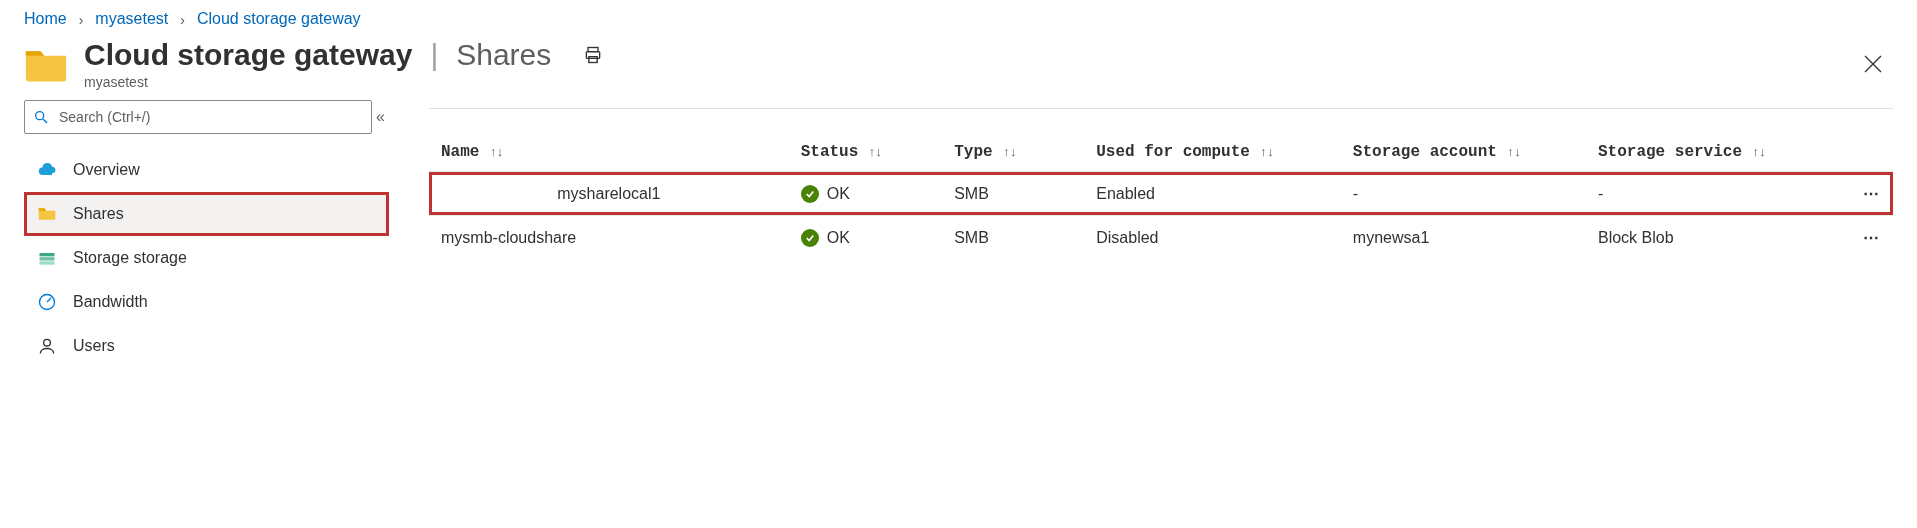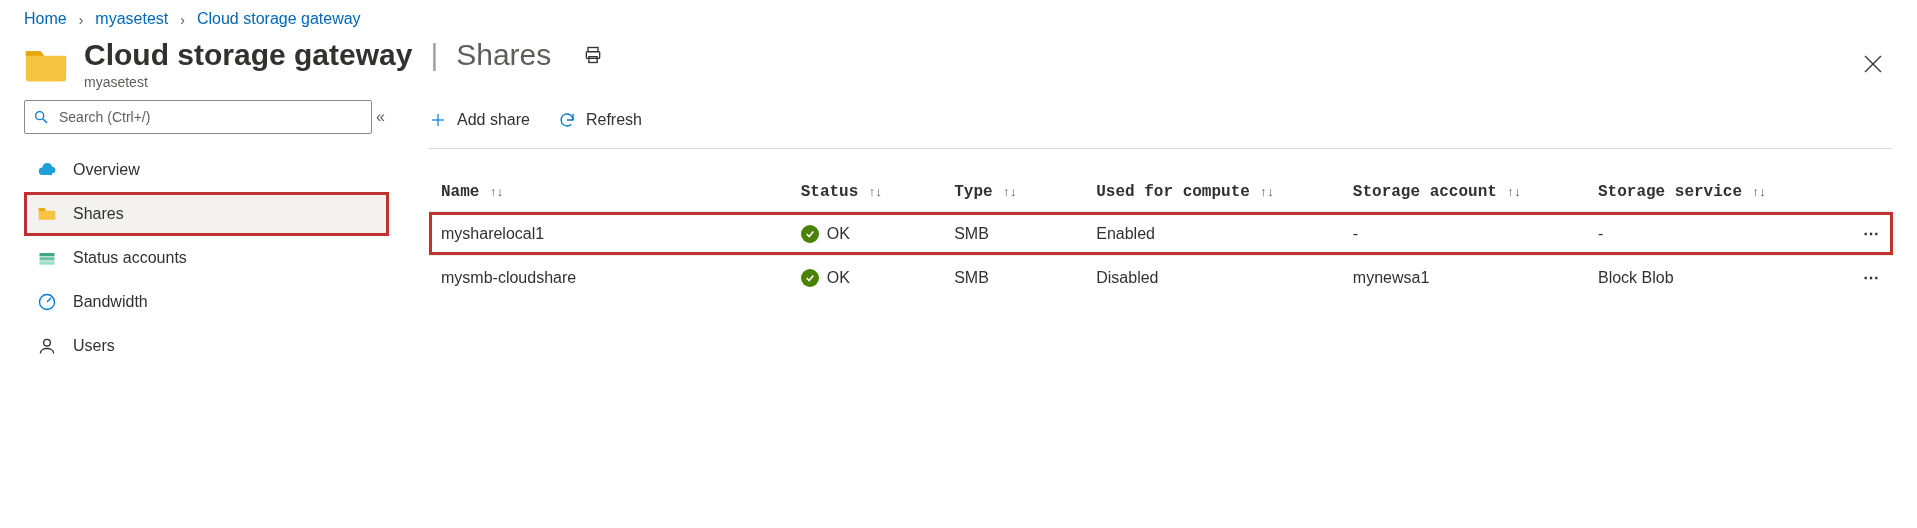--- a/index.html
+++ b/index.html
@@ -188,20 +188,21 @@
     font-size: 16px;
     padding: 12px 12px;
     border-top: 1px solid #edebe9;
     color: #323130;
   }
   tr.highlight-row td {
     box-shadow: inset 0 3px 0 0 #bf3232, inset 0 -3px 0 0 #bf3232;
   }
   tr.highlight-row td:first-child {
     box-shadow: inset 3px 0 0 0 #bf3232, inset 0 3px 0 0 #bf3232, inset 0 -3px 0 0 #bf3232;
+    text-align: center;
   }
   tr.highlight-row td:last-child {
     box-shadow: inset -3px 0 0 0 #bf3232, inset 0 3px 0 0 #bf3232, inset 0 -3px 0 0 #bf3232;
   }
 
   .status-cell { display: flex; align-items: flex-start; gap: 8px; }
   .status-dot {
     width: 18px; height: 18px; border-radius: 50%;
     background: #498205;
     display: flex; align-items: center; justify-content: center;
@@ -296,21 +297,21 @@
           <span class="nav-label">Shares</span>
         </div>
         <div class="nav-item">
           <span class="nav-icon">
             <svg viewBox="0 0 24 24" width="20" height="20">
               <rect x="3" y="6" width="18" height="4" fill="#3fa684"></rect>
               <rect x="3" y="11" width="18" height="4" fill="#6fc2a4"></rect>
               <rect x="3" y="16" width="18" height="4" fill="#a0dcc4"></rect>
             </svg>
           </span>
-          <span class="nav-label">Status accounts</span>
+          <span class="nav-label">Storage storage</span>
         </div>
         <div class="nav-item">
           <span class="nav-icon">
             <svg viewBox="0 0 24 24" width="20" height="20" fill="none" stroke="#0078d4" stroke-width="1.6">
               <circle cx="12" cy="12" r="9"></circle>
               <path d="M12 12l5-5"></path>
             </svg>
           </span>
           <span class="nav-label">Bandwidth</span>
         </div>
@@ -320,36 +321,20 @@
               <circle cx="12" cy="8" r="4"></circle>
               <path d="M4 21c0-4 4-6 8-6s8 2 8 6"></path>
             </svg>
           </span>
           <span class="nav-label">Users</span>
         </div>
       </div>
   </div>
 
   <div class="main">
-    <div class="toolbar">
-      <div class="tb-btn">
-        <svg viewBox="0 0 24 24" stroke="currentColor" stroke-width="1.6">
-          <line x1="12" y1="4" x2="12" y2="20"></line>
-            <line x1="4" y1="12" x2="20" y2="12"></line>
-        </svg>
-        <span>Add share</span>
-      </div>
-      <div class="tb-btn">
-        <svg viewBox="0 0 24 24" fill="none" stroke="currentColor" stroke-width="1.8">
-          <path d="M20 12a8 8 0 1 0-2.34 5.66"></path>
-            <polyline points="20 4 20 12 12 12" fill="none"></polyline>
-        </svg>
-        <span>Refresh</span>
-      </div>
-    </div>
     <div class="toolbar-divider"></div>
 
     <table class="shares">
       <thead>
         <tr>
           <th class="col-name"><span>Name</span><span class="sort">↑↓</span></th>
           <th class="col-status"><span>Status</span><span class="sort">↑↓</span></th>
           <th class="col-type"><span>Type</span><span class="sort">↑↓</span></th>
           <th class="col-compute"><span>Used for compute</span><span class="sort">↑↓</span></th>
           <th class="col-account"><span>Storage account</span><span class="sort">↑↓</span></th>

